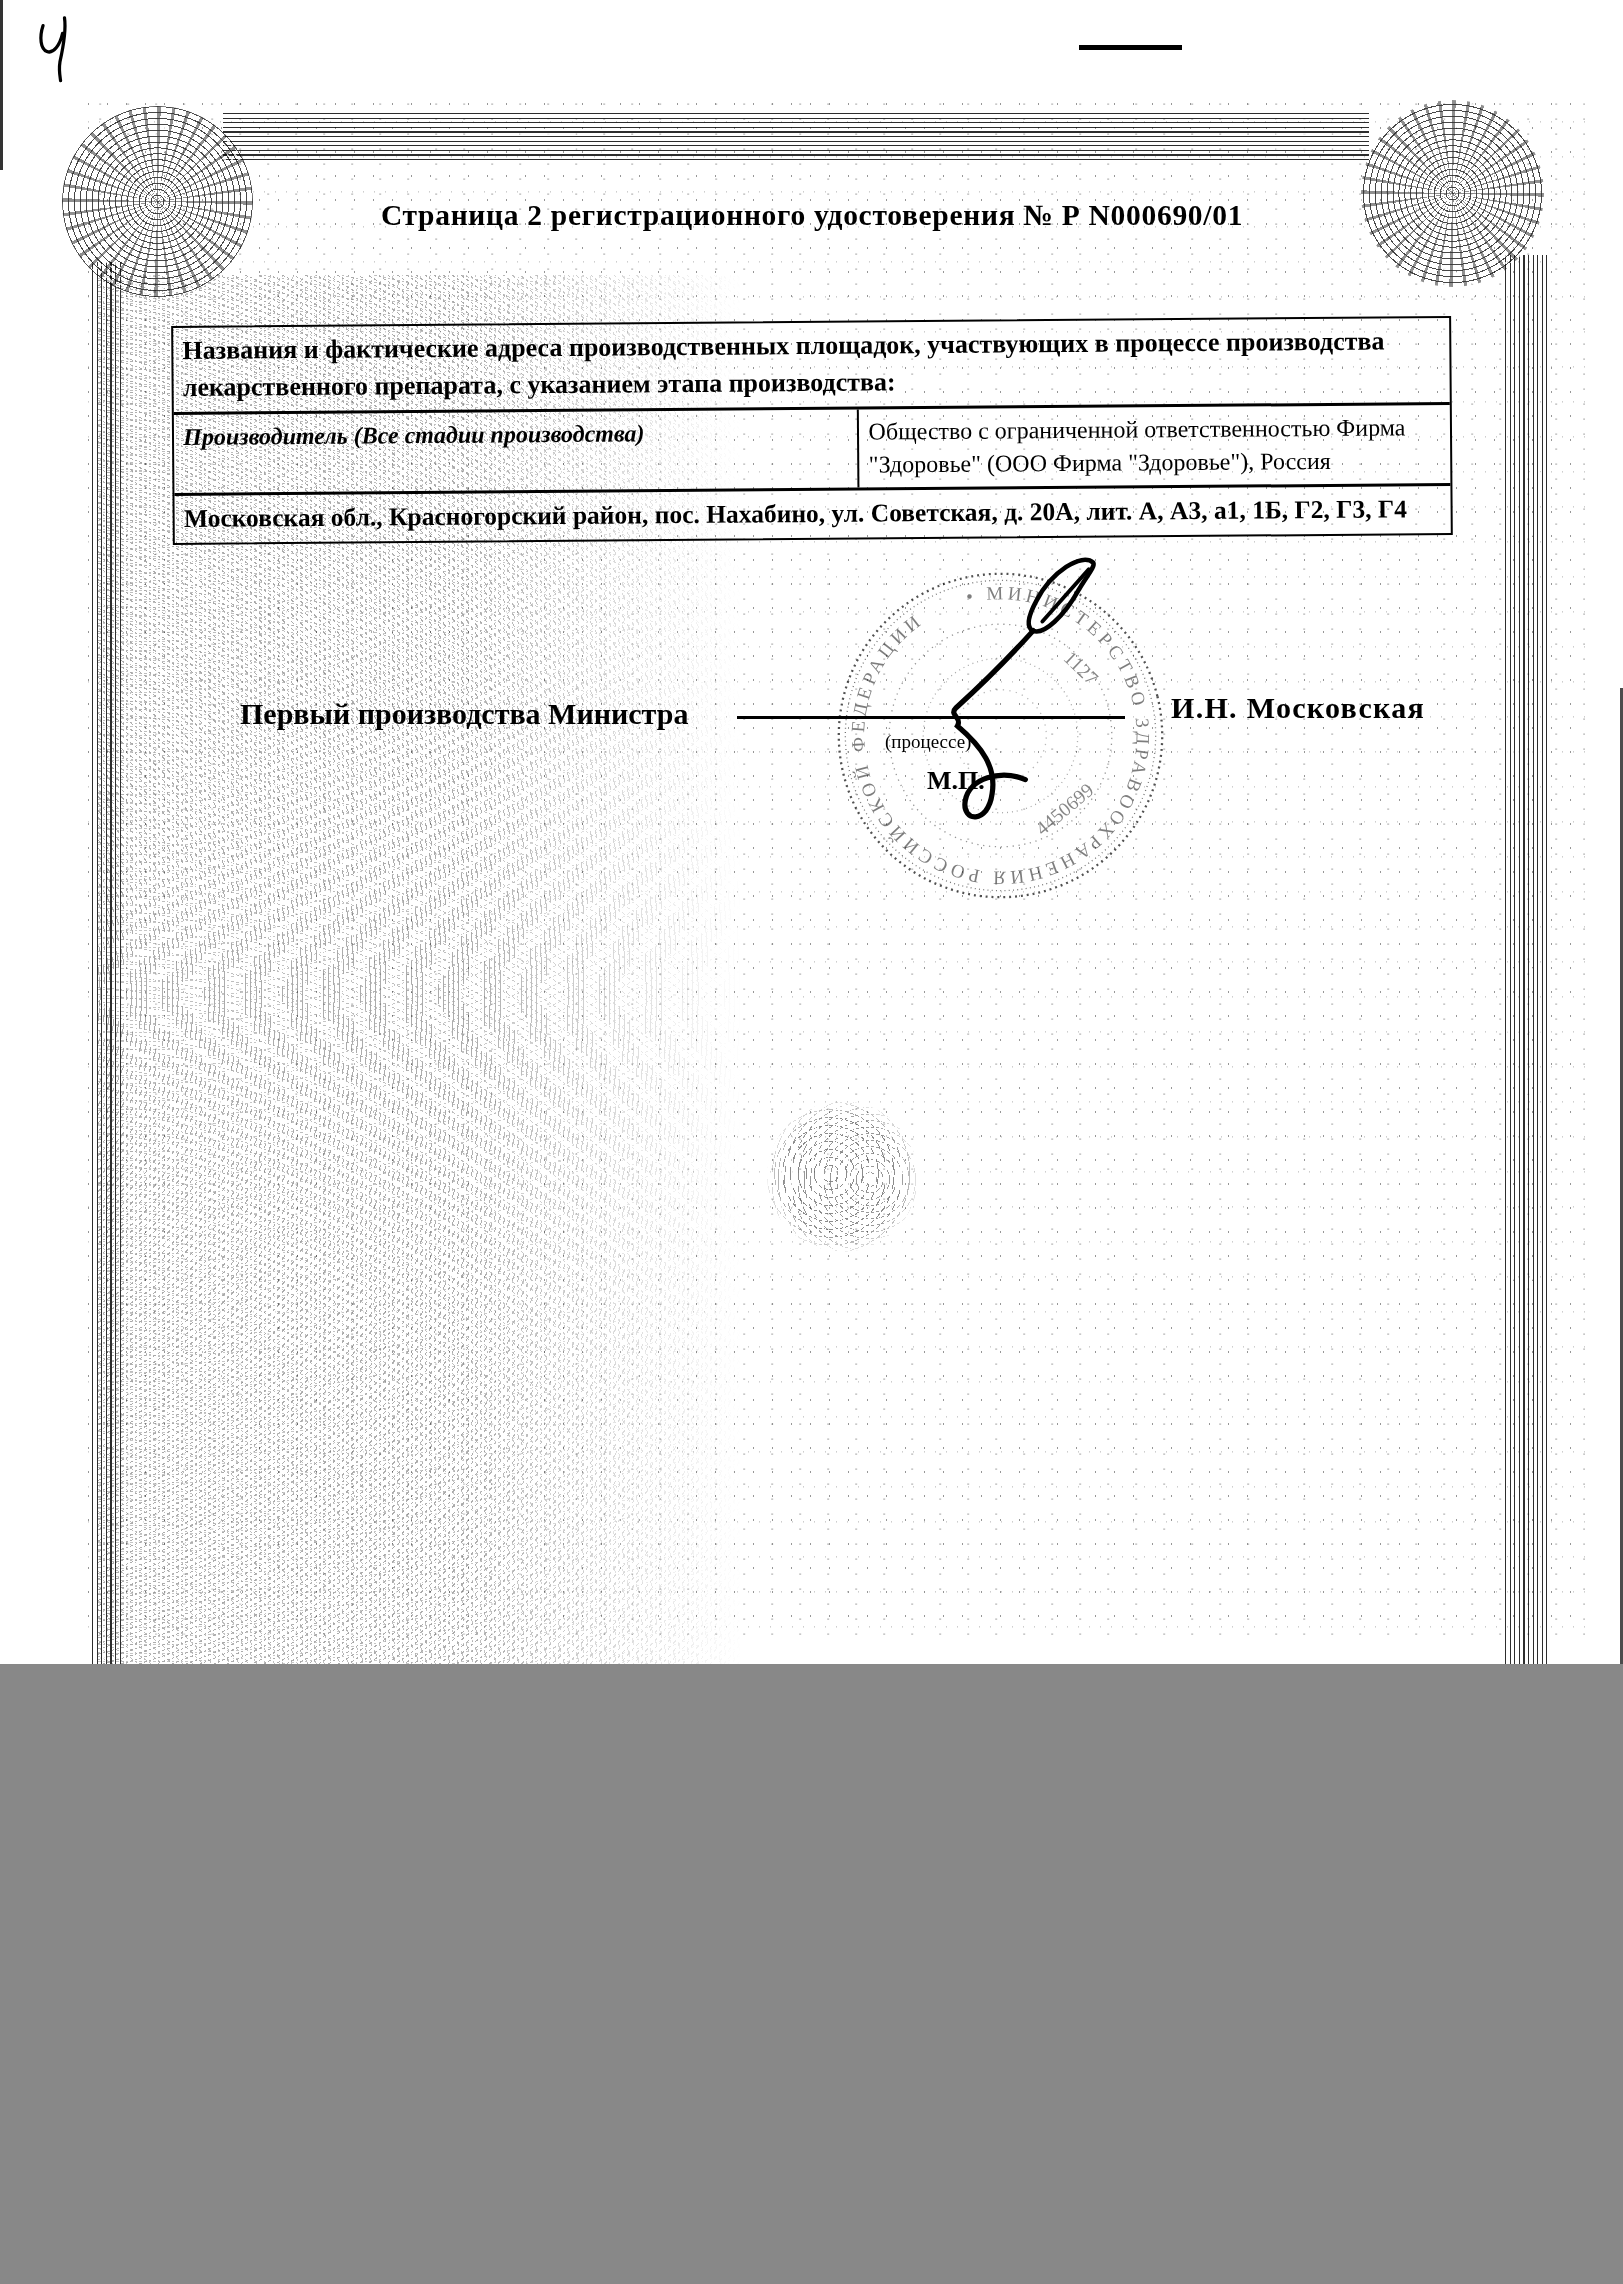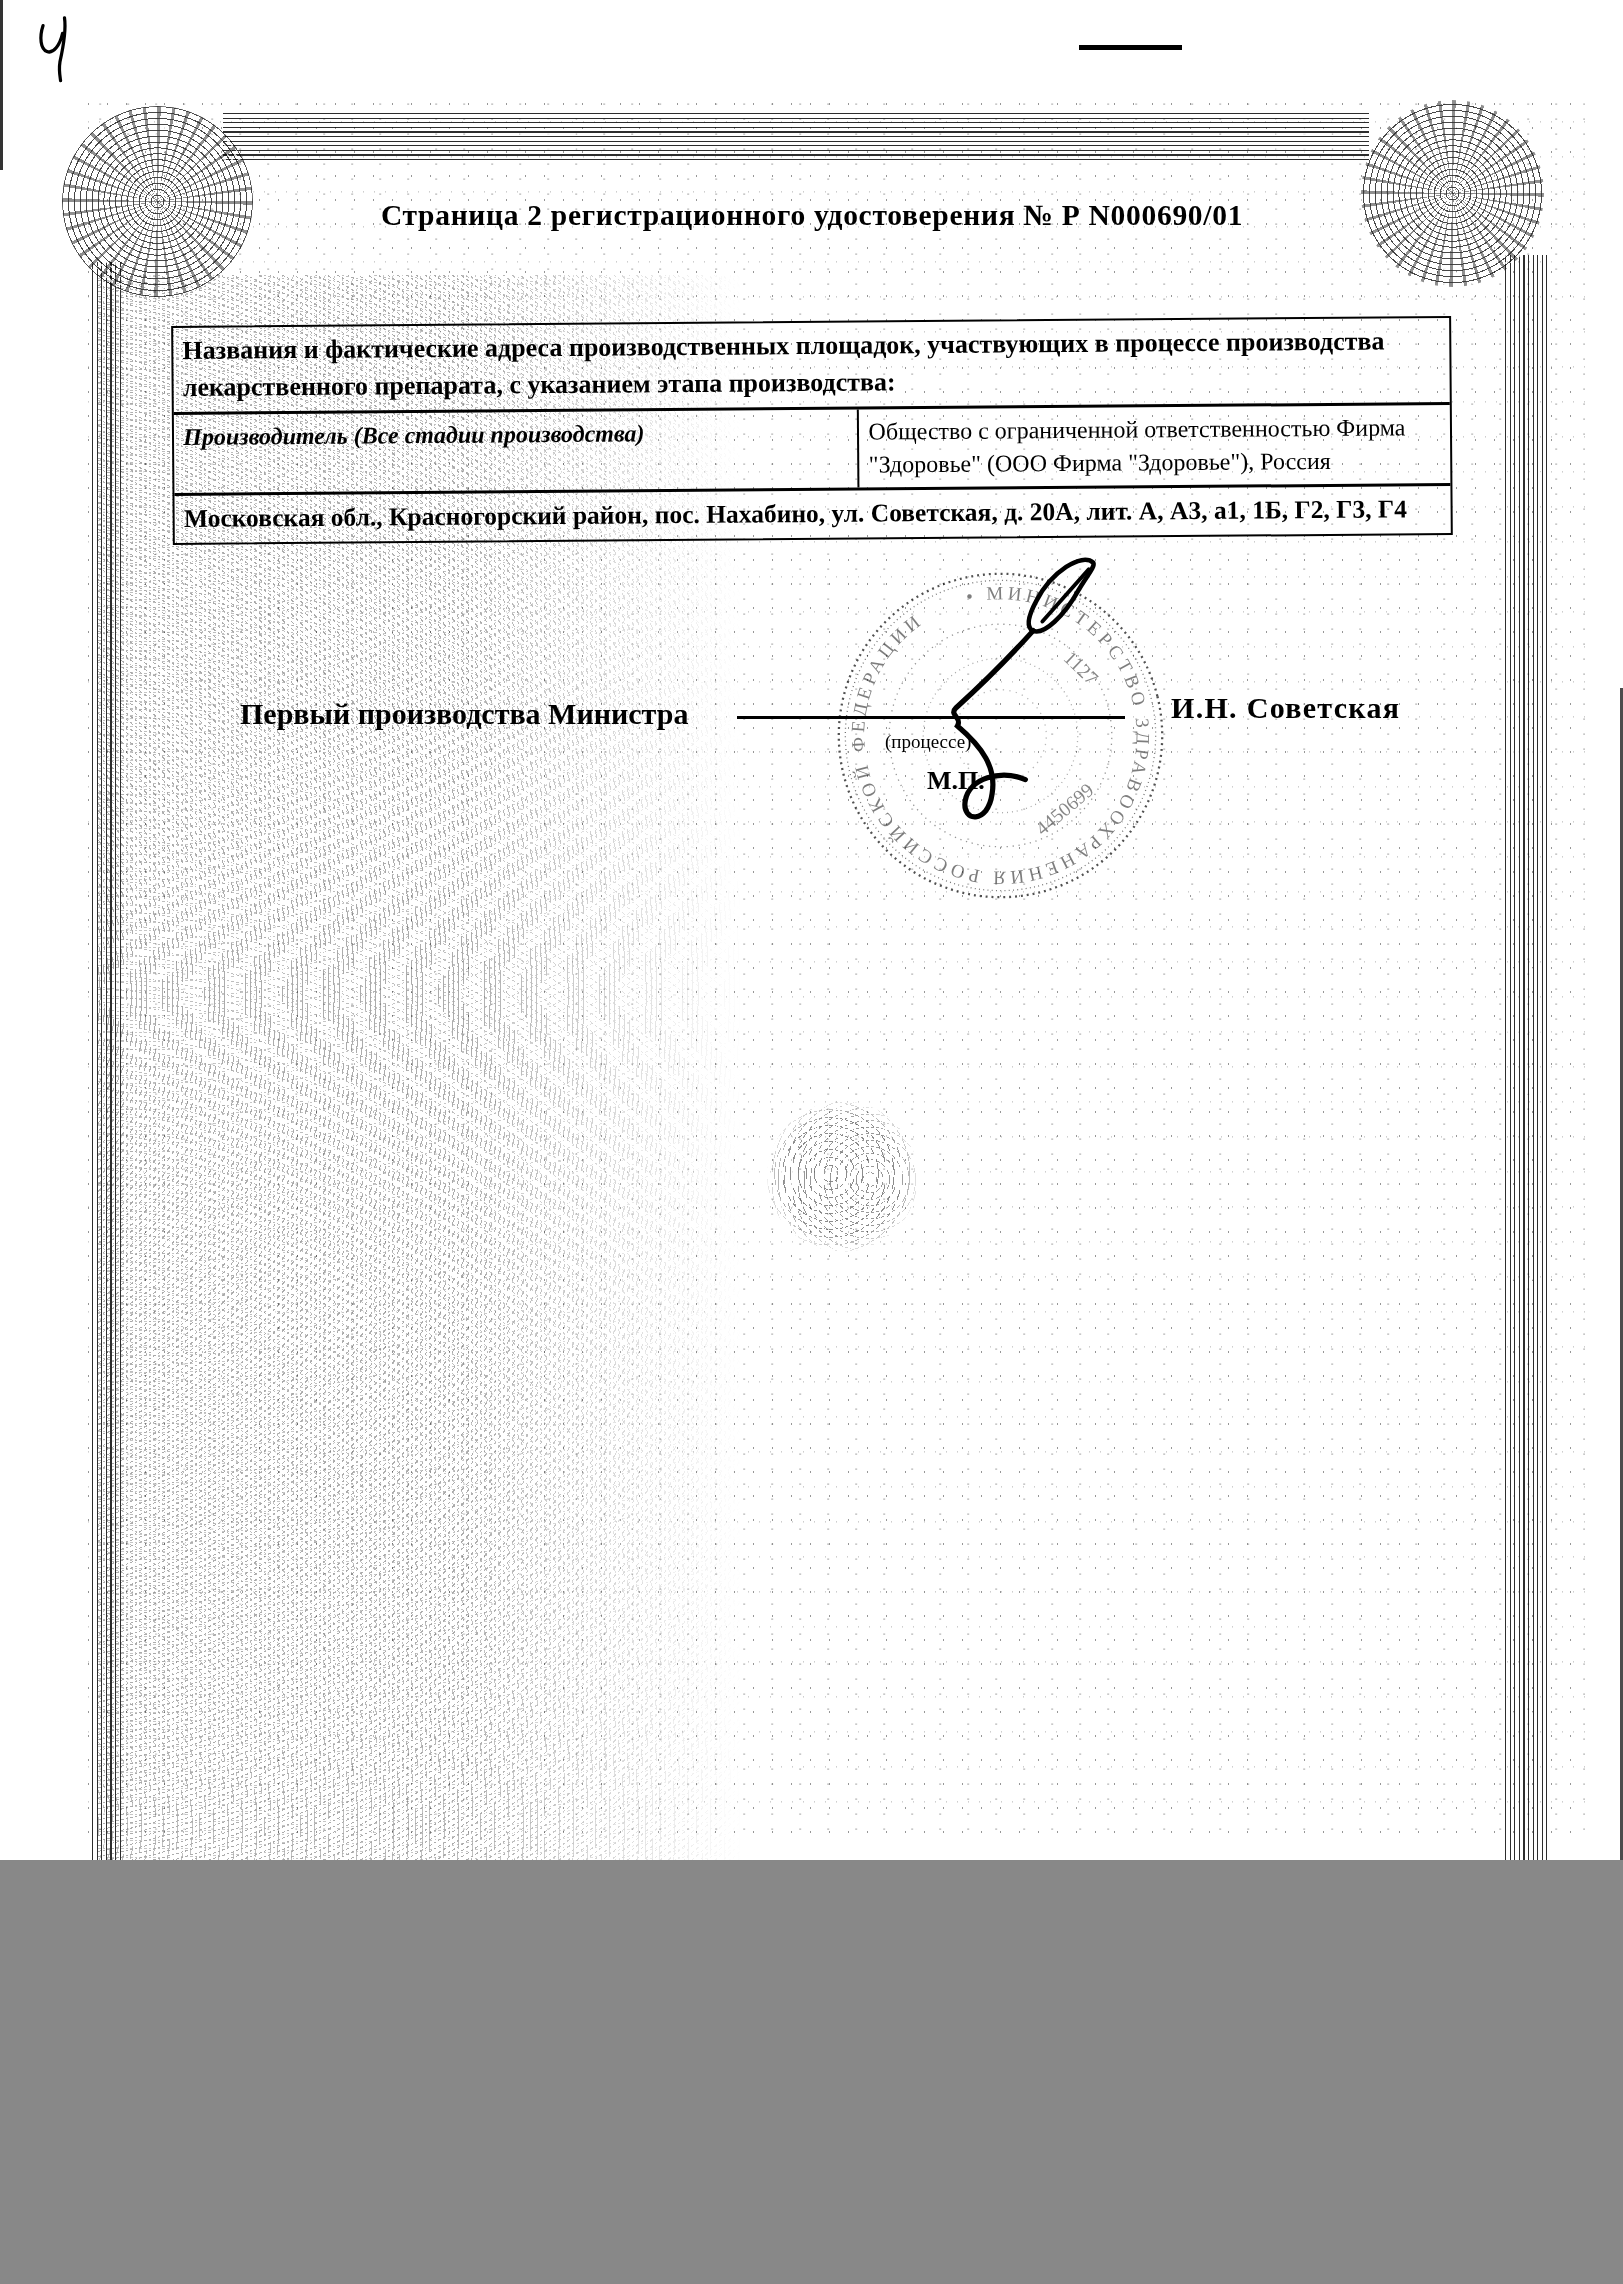--- a/index.html
+++ b/index.html
@@ -1,17 +1,17 @@
 <!DOCTYPE html>
 <html style="font-size:10.5px"><head>
 <meta charset="utf-8">
 <style>
   html,body{margin:0;padding:0;background:#888;}
   .page{
-    position:relative;width:1624px;height:1860px;margin:0 auto;
+    position:relative;width:1624px;height:1664px;margin:0 auto;
     background:#ffffff;overflow:hidden;
     font-family:"Liberation Serif", serif;color:#000;
   }
   .abs{position:absolute;}
 
   
   .speckle{
     left:79px;top:92px;right:39px;bottom:26px;z-index:1;opacity:.45;
     background-image:
       radial-gradient(circle, rgba(0,0,0,.9) 0.7px, transparent 0.9px),
@@ -130,21 +130,21 @@
       <div class="cell-label">Производитель (Все стадии производства)</div>
       <div class="cell-value">Общество с ограниченной ответственностью Фирма "Здоровье" (ООО Фирма "Здоровье"), Россия</div>
     </div>
     <div class="row row-address">Московская обл., Красногорский район, пос. Нахабино, ул. Советская, д. 20А, лит. А, А3, а1, 1Б, Г2, Г3, Г4</div>
   </div>
 
   <div class="abs sig-title">Первый производства Министра</div>
   <div class="abs line sig-line"></div>
   <div class="abs sig-caption">(процессе)</div>
   <div class="abs sig-mp">М.П.</div>
-  <div class="abs sig-name">И.Н. Советская</div>
+  <div class="abs sig-name">И.Н. Московская</div>
 
   <svg class="abs stamp" width="347" height="347" viewBox="0 0 530 530">
     <g transform="rotate(-14 265 265)">
       <circle cx="265" cy="265" r="247" fill="none" stroke="#000" stroke-width="3.5" stroke-dasharray="3 6"></circle>
       <circle cx="265" cy="265" r="237" fill="none" stroke="#000" stroke-width="2" stroke-dasharray="1.5 5" opacity=".8"></circle>
       <circle cx="265" cy="265" r="170" fill="none" stroke="#000" stroke-width="2" stroke-dasharray="2 7" opacity=".6"></circle>
       <circle cx="265" cy="265" r="118" fill="none" stroke="#000" stroke-width="2" stroke-dasharray="1.5 6" opacity=".5"></circle>
       <circle cx="265" cy="265" r="70" fill="none" stroke="#000" stroke-width="2" stroke-dasharray="2 8" opacity=".4"></circle>
       <defs>
         <path id="ringPath" d="M 265 57 A 208 208 0 1 1 264.9 57"></path>

